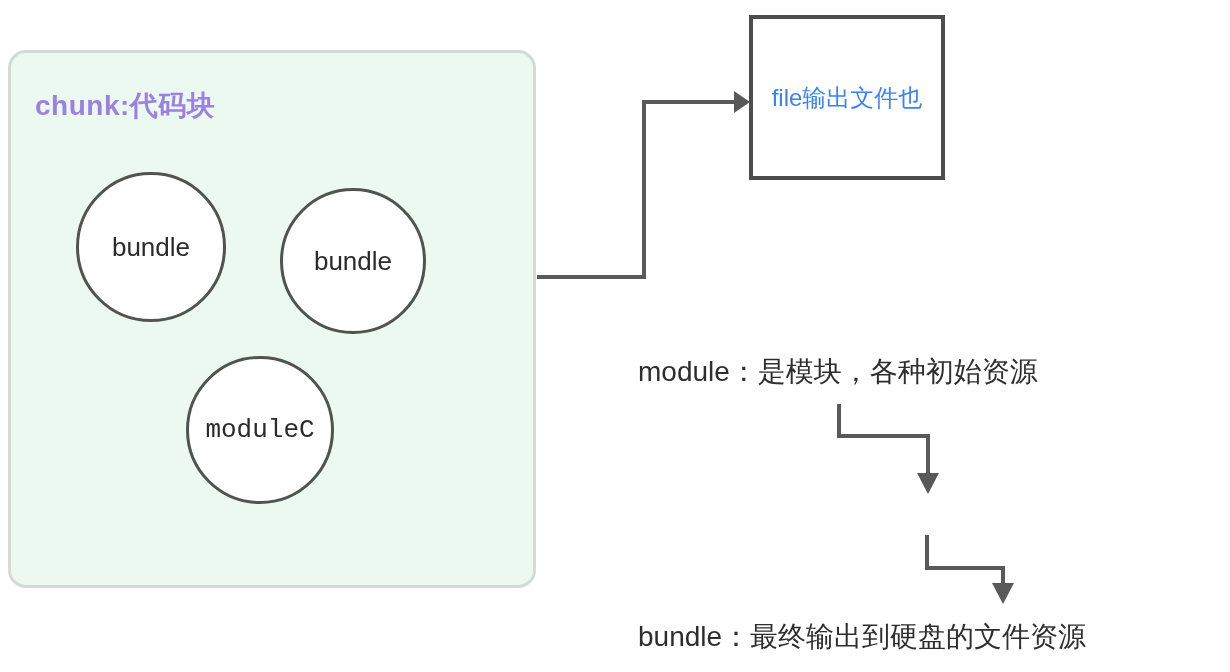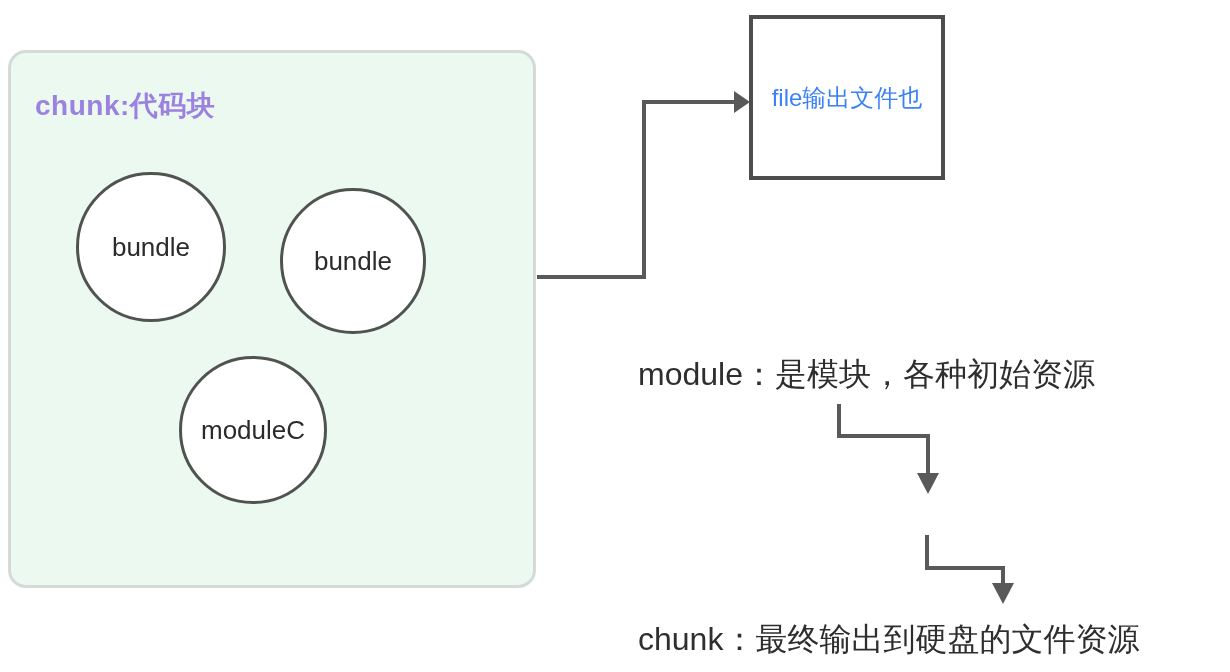--- a/index.html
+++ b/index.html
@@ -46,21 +46,21 @@
     display: flex;
     align-items: center;
     justify-content: center;
   }
   .module-circle .module-label {
     font-size: 26px;
     color: #2b2b2b;
   }
   .circle-a { left: 65px;  top: 119px; width: 150px; height: 150px; }
   .circle-b { left: 269px; top: 135px; width: 146px; height: 146px; }
-  .circle-c { left: 168px; top: 303px; width: 148px; height: 148px; }
+  .circle-c { left: 175px; top: 303px; width: 148px; height: 148px; font-family: Liberation Mono, monospace; }
   
   .file-box {
     position: absolute;
     left: 749px;
     top: 15px;
     width: 196px;
     height: 165px;
     box-sizing: border-box;
     background: #ffffff;
     border: 4px solid #4d4d4d;
@@ -90,21 +90,21 @@
     stroke-width: 4;
   }
   .arrow-head {
     fill: #595959;
     stroke: none;
   }
   
   .note {
     position: absolute;
     left: 638px;
-    font-size: 32px;
+    font-size: 28px;
     color: #2e2e2e;
     white-space: nowrap;
   }
   .note-module { top: 353px; }
   .note-chunk  { top: 486px; }
   .note-bundle { top: 618px; }
 </style>
 </head>
 <body>
 
@@ -136,15 +136,15 @@
     <polygon class="arrow-head" points="734,91 734,113 750,102"></polygon>
 
     <path class="arrow-line" d="M839,404 V436 H928 V473"></path>
     <polygon class="arrow-head" points="917,473 939,473 928,494"></polygon>
 
     <path class="arrow-line" d="M927,535 V568 H1003 V583"></path>
     <polygon class="arrow-head" points="992,583 1014,583 1003,604"></polygon>
   </svg>
 
   <div class="note note-module">module：是模块，各种初始资源</div>
-  <div class="note note-bundle">chunk：最终输出到硬盘的文件资源</div>
+  <div class="note note-bundle">bundle：最终输出到硬盘的文件资源</div>
 
 </div>
 
 </body></html>

